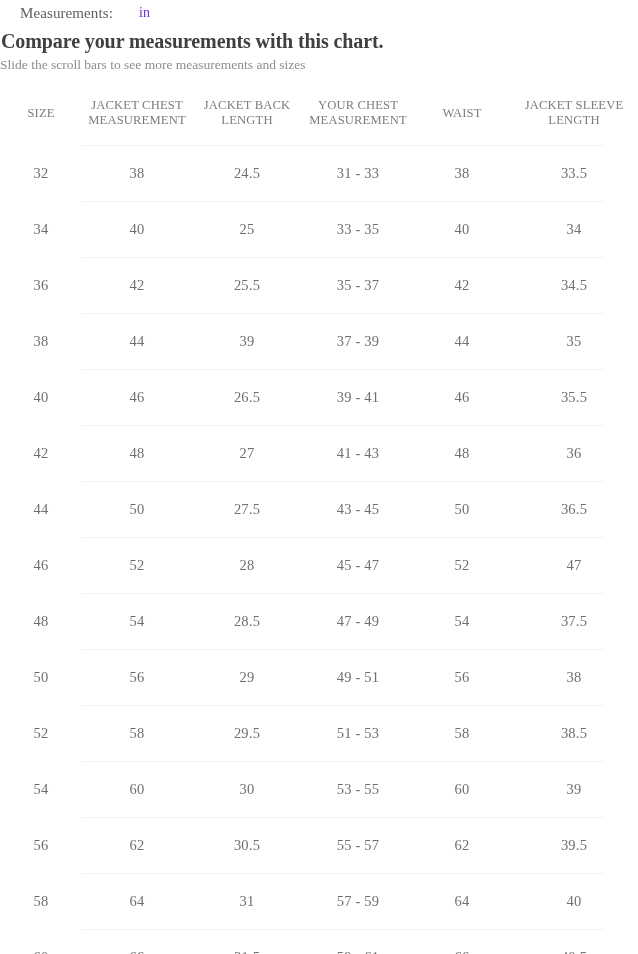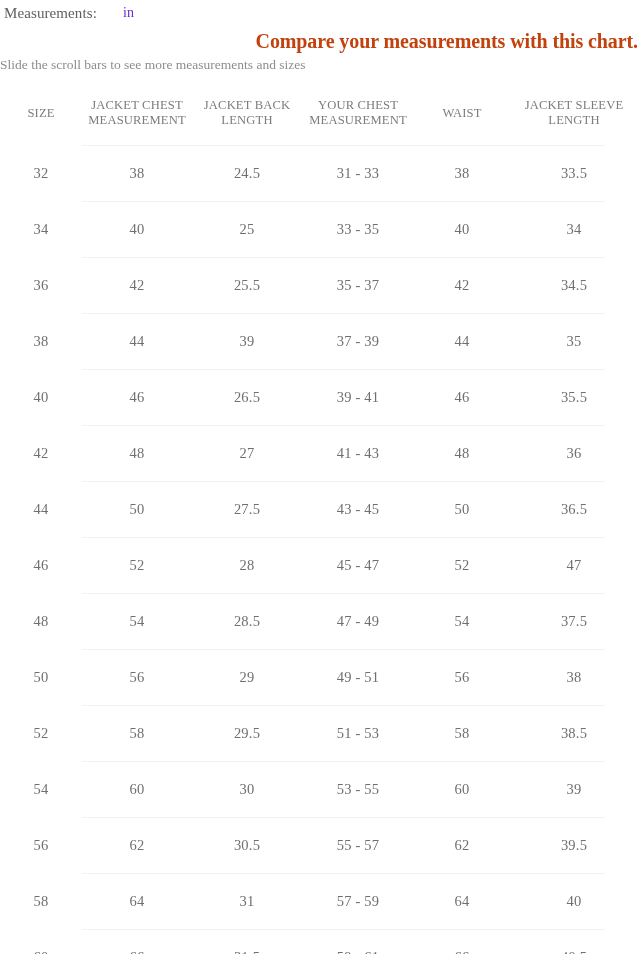--- a/index.html
+++ b/index.html
@@ -13,43 +13,43 @@
     font-family: "Liberation Serif", "DejaVu Serif", serif;
     overflow: hidden;
     position: relative;
   }
 
   
   .unit-bar {
     height: 26px;
     display: flex;
     align-items: center;
-    padding-left: 4px;
+    padding-left: 20px;
     box-sizing: border-box;
   }
   .unit-label {
     font-size: 15px;
     color: #5f5f5f;
     letter-spacing: .1px;
   }
   .unit-value {
     font-size: 14px;
     color: #6d28d9;
     margin-left: 26px;
     letter-spacing: .2px;
   }
 
   
   .title {
-    text-align: right;
+    text-align: left;
     font-size: 20px;
     font-weight: bold;
-    color: #c2410c;
+    color: #404040;
     letter-spacing: -.1px;
-    margin: 2px 0 0 16px;
+    margin: 2px 0 0 1px;
     line-height: 26px;
   }
   .subtitle {
     font-size: 13.5px;
     color: #8d8d8d;
     line-height: 20px;
     margin-top: 1px;
   }
 
   

